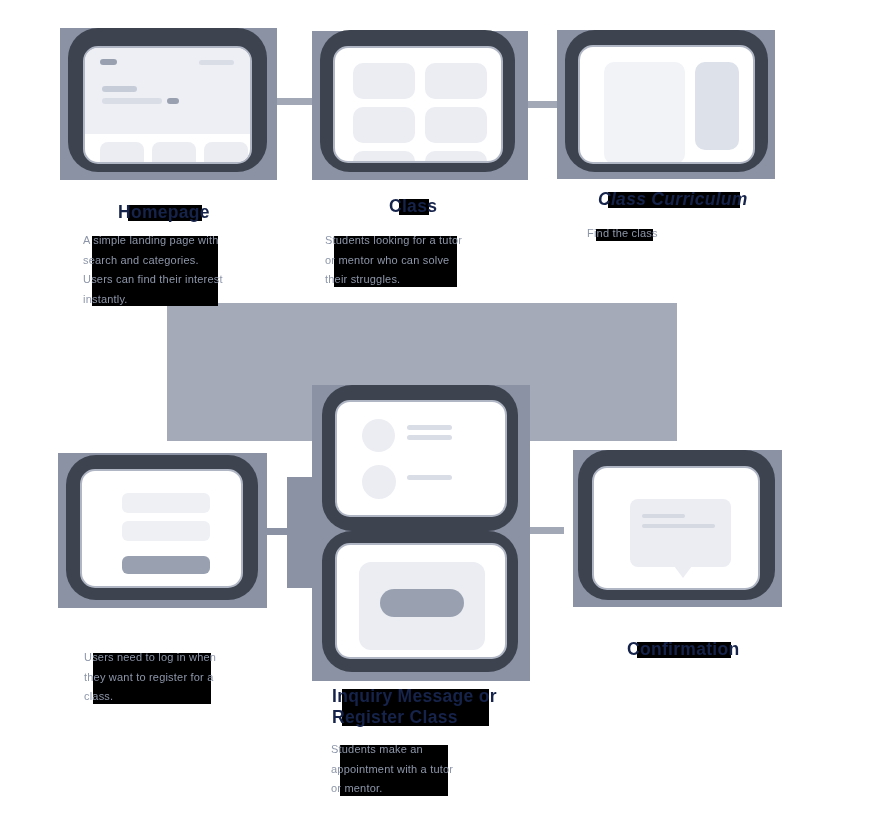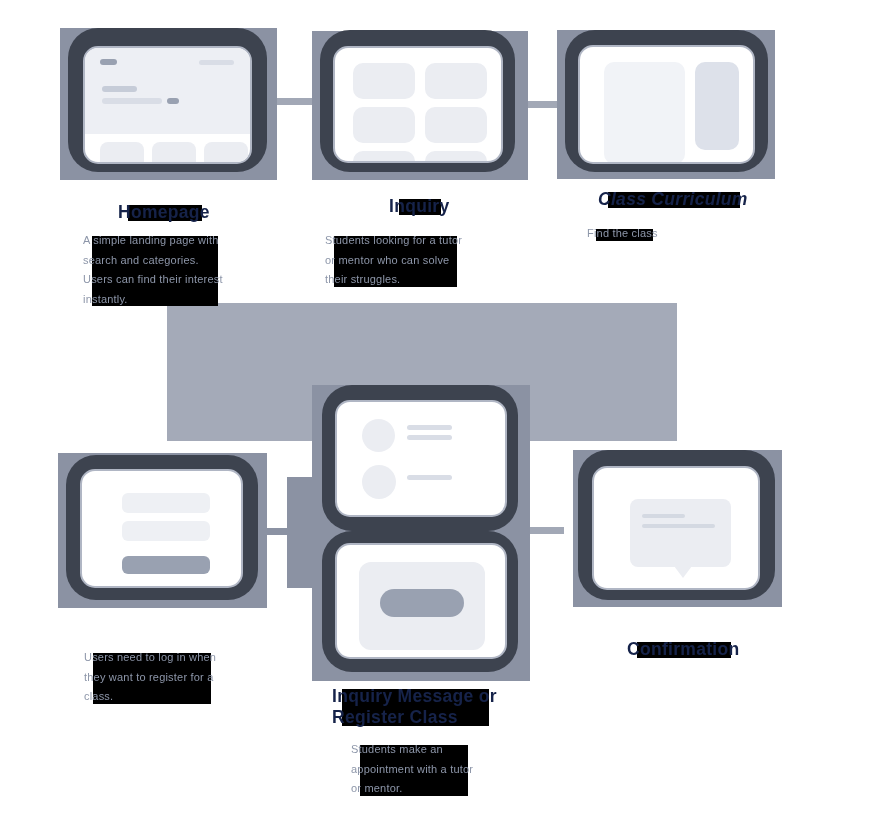--- a/index.html
+++ b/index.html
@@ -86,21 +86,21 @@
   <div class="backdrop" style="left:312px;top:31px;width:216px;height:149px;"></div>
   <div class="frame" style="left:320px;top:30px;width:195px;height:142px;"></div>
   <div class="screen" style="left:333px;top:46px;width:170px;height:117px;">
     <div class="ph" style="left:18px;top:15px;width:62px;height:36px;border-radius:10px;"></div>
     <div class="ph" style="left:90px;top:15px;width:62px;height:36px;border-radius:10px;"></div>
     <div class="ph" style="left:18px;top:59px;width:62px;height:36px;border-radius:10px;"></div>
     <div class="ph" style="left:90px;top:59px;width:62px;height:36px;border-radius:10px;"></div>
     <div class="ph" style="left:18px;top:103px;width:62px;height:36px;border-radius:10px;"></div>
     <div class="ph" style="left:90px;top:103px;width:62px;height:36px;border-radius:10px;"></div>
   </div>
-  <div class="title hl" style="left:389px;top:196px;">Inquiry</div>
+  <div class="title hl" style="left:389px;top:196px;">Class</div>
   <div class="desc hl" style="left:325px;top:231px;">Students looking for a tutor
 or mentor who can solve
 their struggles.</div>
 
   <div class="backdrop" style="left:557px;top:30px;width:218px;height:149px;"></div>
   <div class="frame" style="left:565px;top:30px;width:203px;height:142px;"></div>
   <div class="screen" style="left:578px;top:45px;width:177px;height:119px;">
     <div class="ph" style="left:24px;top:15px;width:81px;height:102px;border-radius:10px;background:var(--placeholder-lighter);"></div>
     <div class="ph" style="left:115px;top:15px;width:44px;height:88px;border-radius:10px;background:var(--placeholder-mid);"></div>
   </div>
@@ -128,21 +128,21 @@
     <div class="ph" style="left:70px;top:73px;width:45px;height:5px;border-radius:2.5px;background:var(--line-light);"></div>
   </div>
   <div class="frame" style="left:322px;top:531px;width:196px;height:141px;"></div>
   <div class="screen" style="left:335px;top:543px;width:172px;height:116px;">
     <div class="ph" style="left:22px;top:17px;width:126px;height:88px;border-radius:12px;">
       <div class="ph" style="left:21px;top:27px;width:84px;height:28px;border-radius:14px;background:var(--placeholder-dark);"></div>
     </div>
   </div>
   <div class="title hl" style="left:332px;top:686px;">Inquiry Message or
 Register Class</div>
-  <div class="desc hl" style="left:351px;top:740px;">Students make an
+  <div class="desc hl" style="left:331px;top:740px;">Students make an
 appointment with a tutor
 or mentor.</div>
 
   <div class="backdrop" style="left:573px;top:450px;width:209px;height:157px;"></div>
   <div class="frame" style="left:578px;top:450px;width:197px;height:150px;"></div>
   <div class="screen" style="left:592px;top:466px;width:168px;height:124px;">
     <div class="ph" style="left:36px;top:31px;width:101px;height:68px;border-radius:8px;">
       <div class="ph" style="left:12px;top:15px;width:43px;height:4px;border-radius:2px;background:var(--bubble-line);"></div>
       <div class="ph" style="left:12px;top:25px;width:73px;height:4px;border-radius:2px;background:var(--bubble-line);"></div>
       <div class="tail" style="left:44px;top:67px;"></div>

